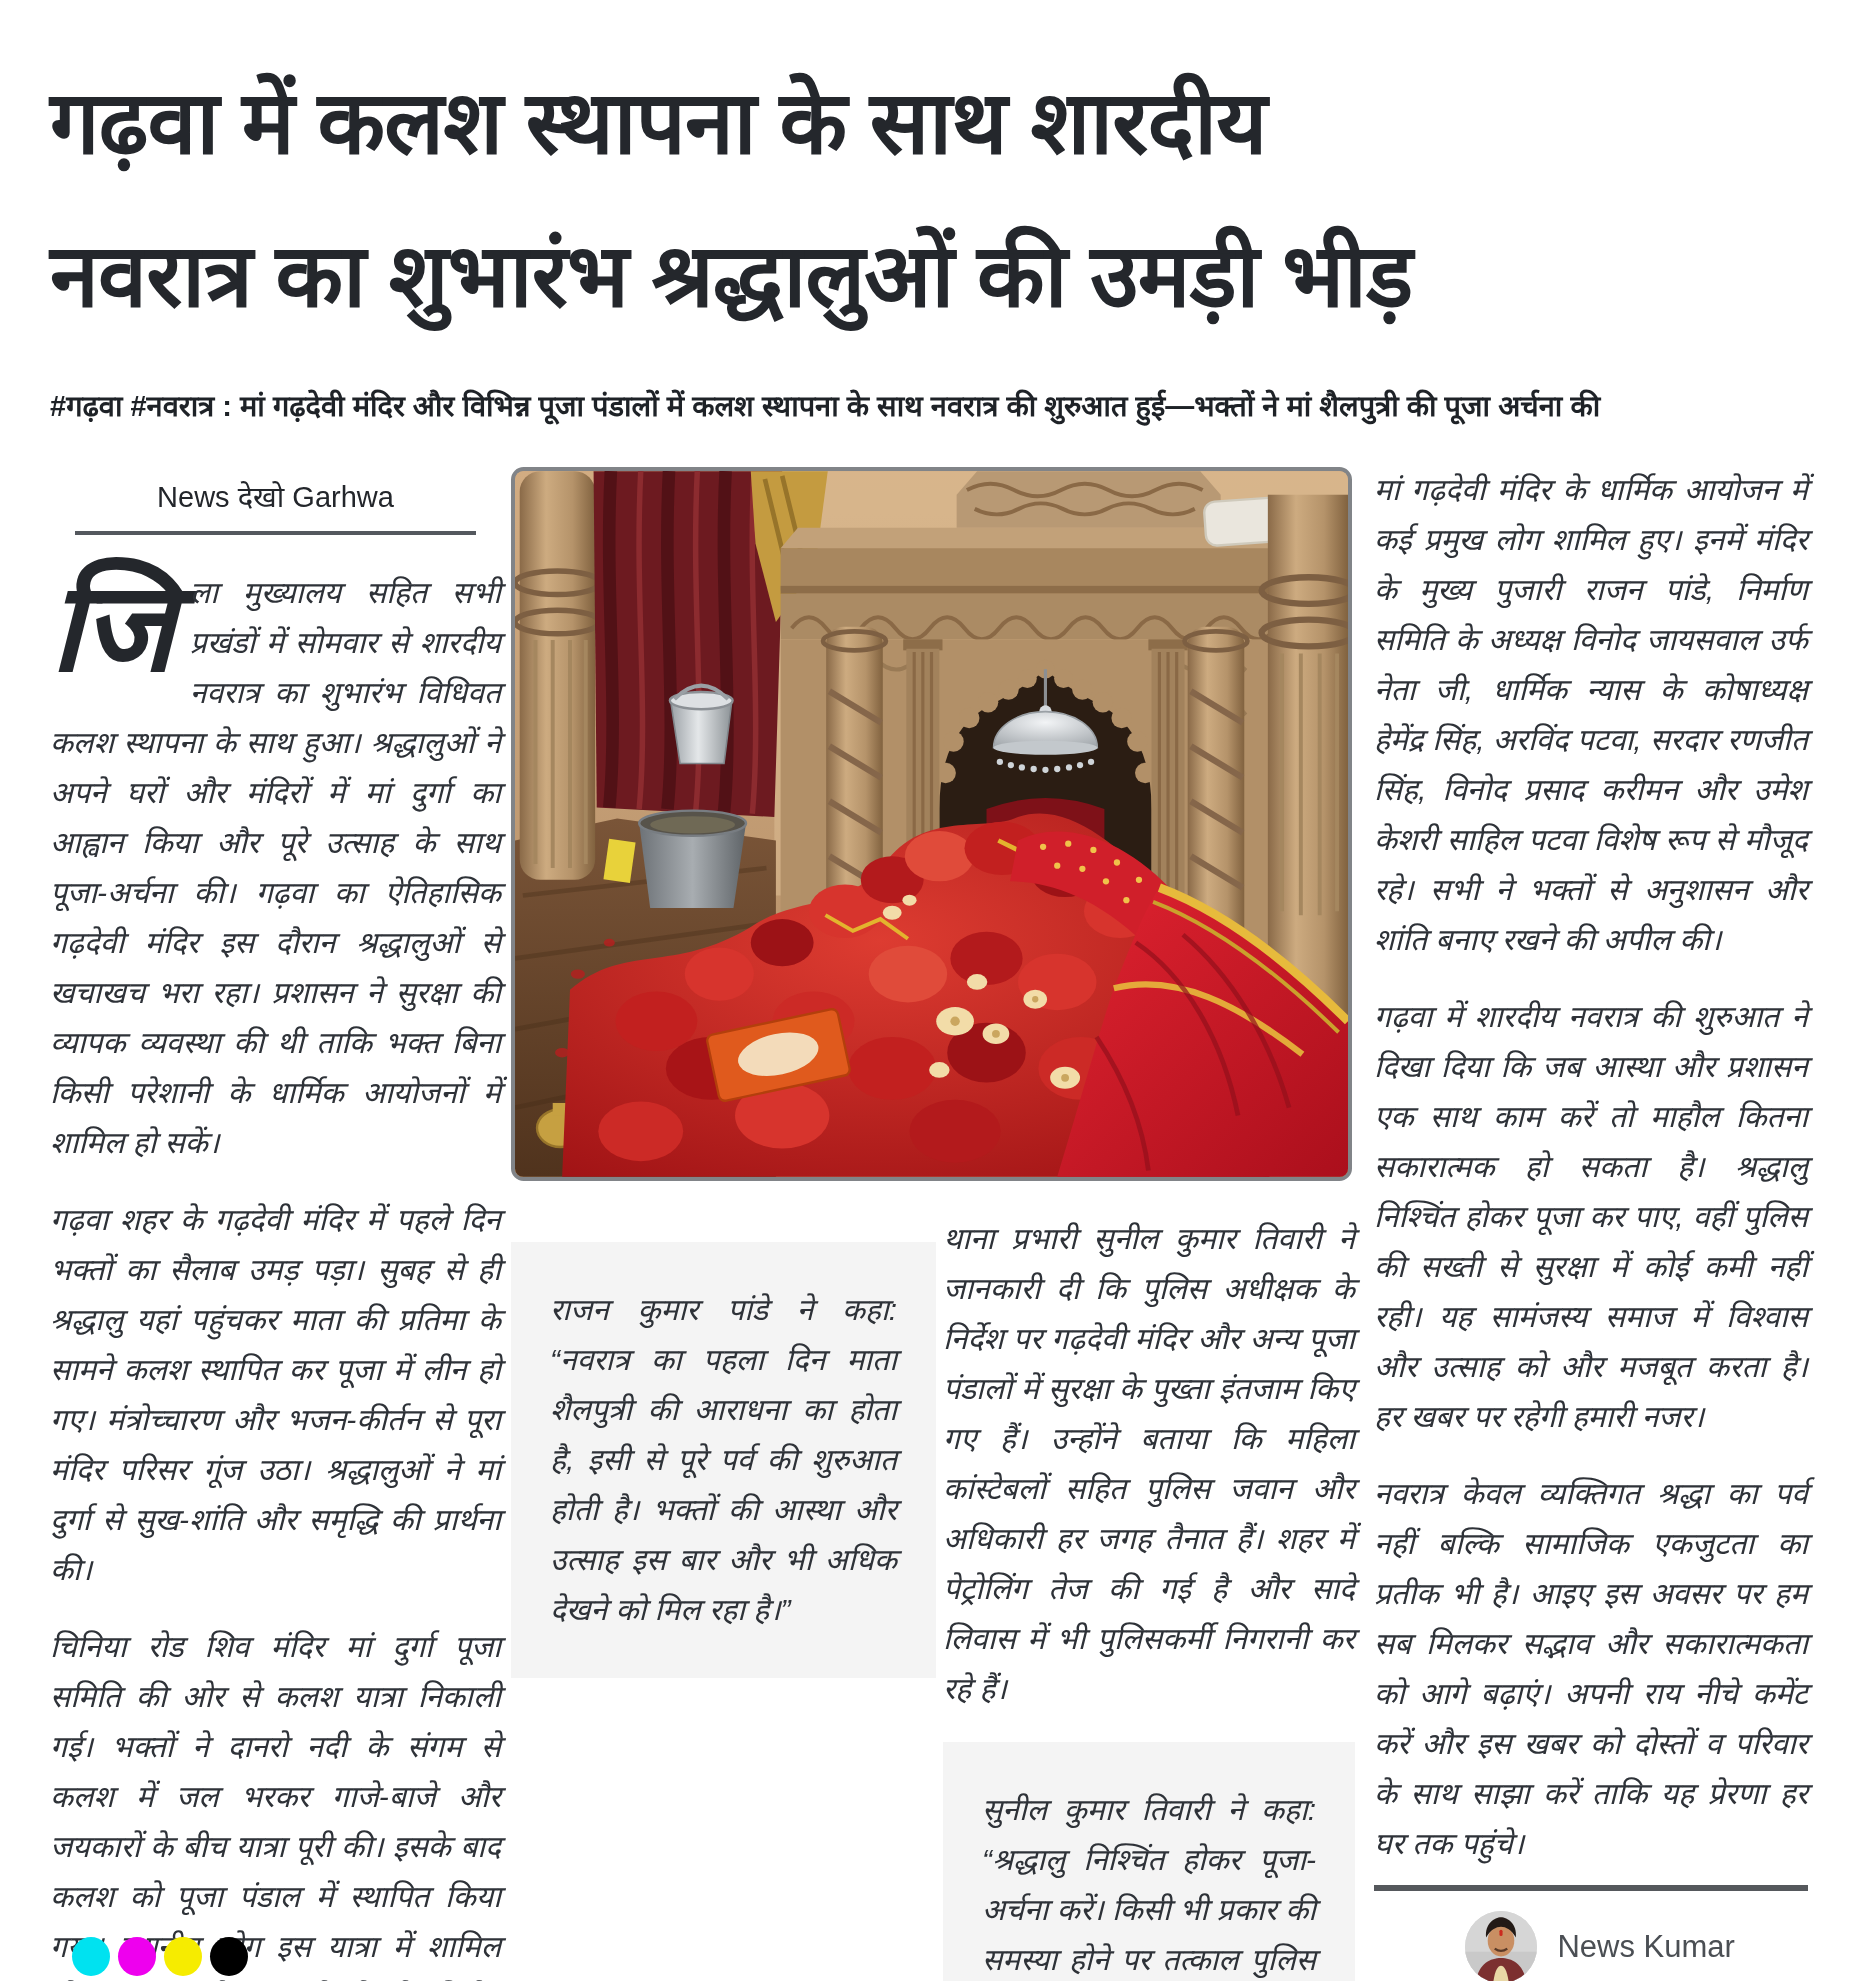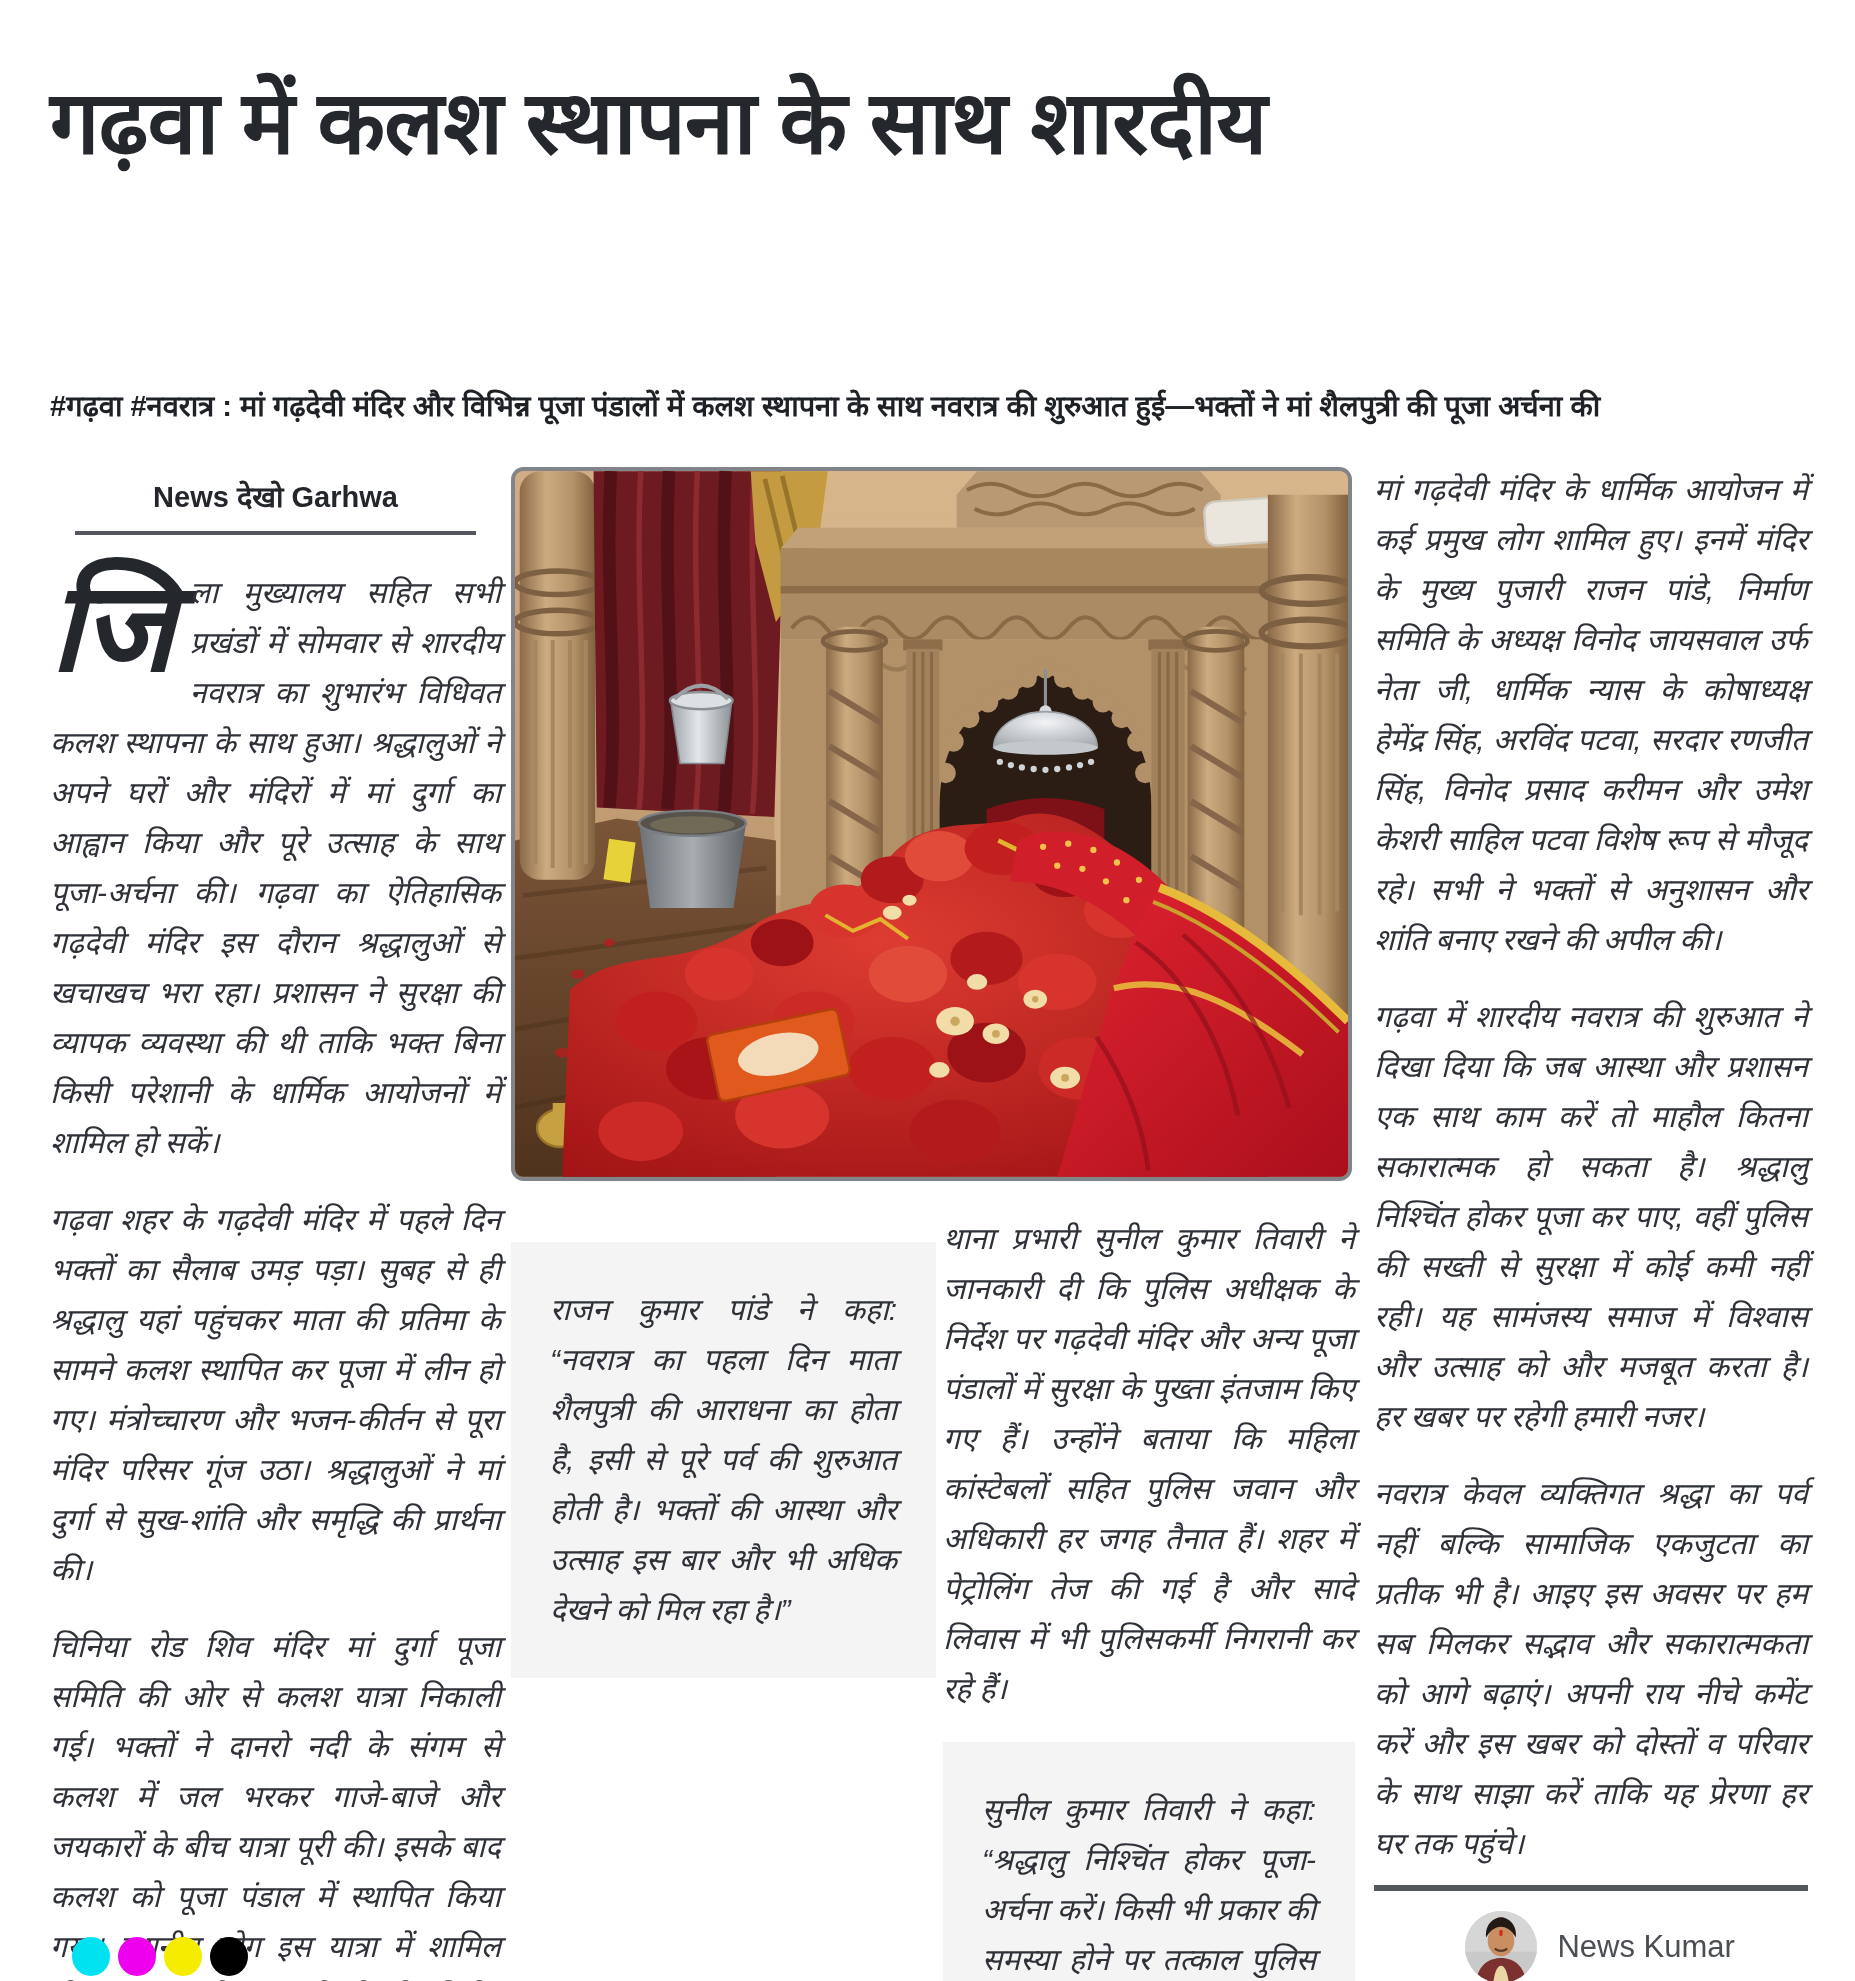--- a/index.html
+++ b/index.html
@@ -10,21 +10,21 @@
   .headline{
     position:absolute;left:50px;top:46px;width:1761px;
     font-size:88px;font-weight:800;color:#24272c;line-height:1.74;letter-spacing:-0.8px;
   }
   .headline div{white-space:nowrap;}
   .subhead{
     position:absolute;left:50px;top:388px;width:1769px;
     font-size:29px;font-weight:700;color:#1e2227;line-height:1.3;
   }
   .col-left{position:absolute;left:50px;top:476px;width:451px;}
-  .kicker{ text-align:center;font-size:29px;font-weight:700;color:#23262b;margin:0 0 15.7px 0;}
+  .kicker{ text-align:center;font-size:29px;font-weight:400;color:#23262b;margin:0 0 15.7px 0;}
   .kicker-rule{height:4.7px;background:#54585e;margin:0 25px 33px 25px;}
   .para{
     font-size:30px;line-height:50px;color:#2e3238;text-align:justify;margin:0 0 27px 0;font-style:italic;
   }
   .dropcap{
     float:left;font-size:124px;line-height:97px;padding:11px 15.7px 3.1px 0;
     font-weight:700;color:#24272c;
   }
   .photo-frame{
     position:absolute;left:511px;top:467px;width:833px;height:706px;
@@ -45,20 +45,21 @@
   .print-marks{position:absolute;left:72px;top:1937px;display:flex;gap:7.9px;}
   .print-dot{width:38px;height:39px;border-radius:50%;}
 </style>
 </head>
 <body>
 
 <div class="page">
 
   <div class="headline">
     <div>गढ़वा में कलश स्थापना के साथ शारदीय</div>
+    <div>नवरात्र का शुभारंभ श्रद्धालुओं की उमड़ी भीड़</div>
   </div>
 
   <div class="subhead">#गढ़वा #नवरात्र : मां गढ़देवी मंदिर और विभिन्न पूजा पंडालों में कलश स्थापना के साथ नवरात्र की शुरुआत हुई—भक्तों ने मां शैलपुत्री की पूजा अर्चना की</div>
 
   <div class="col-left">
     <div class="kicker">News देखो Garhwa</div>
     <div class="kicker-rule"></div>
     <p class="para">
       <span class="dropcap">जि</span><span>ला मुख्यालय सहित सभी प्रखंडों में सोमवार से शारदीय नवरात्र का शुभारंभ विधिवत कलश स्थापना के साथ हुआ। श्रद्धालुओं ने अपने घरों और मंदिरों में मां दुर्गा का आह्वान किया और पूरे उत्साह के साथ पूजा-अर्चना की। गढ़वा का ऐतिहासिक गढ़देवी मंदिर इस दौरान श्रद्धालुओं से खचाखच भरा रहा। प्रशासन ने सुरक्षा की व्यापक व्यवस्था की थी ताकि भक्त बिना किसी परेशानी के धार्मिक आयोजनों में शामिल हो सकें।</span>
     </p>

